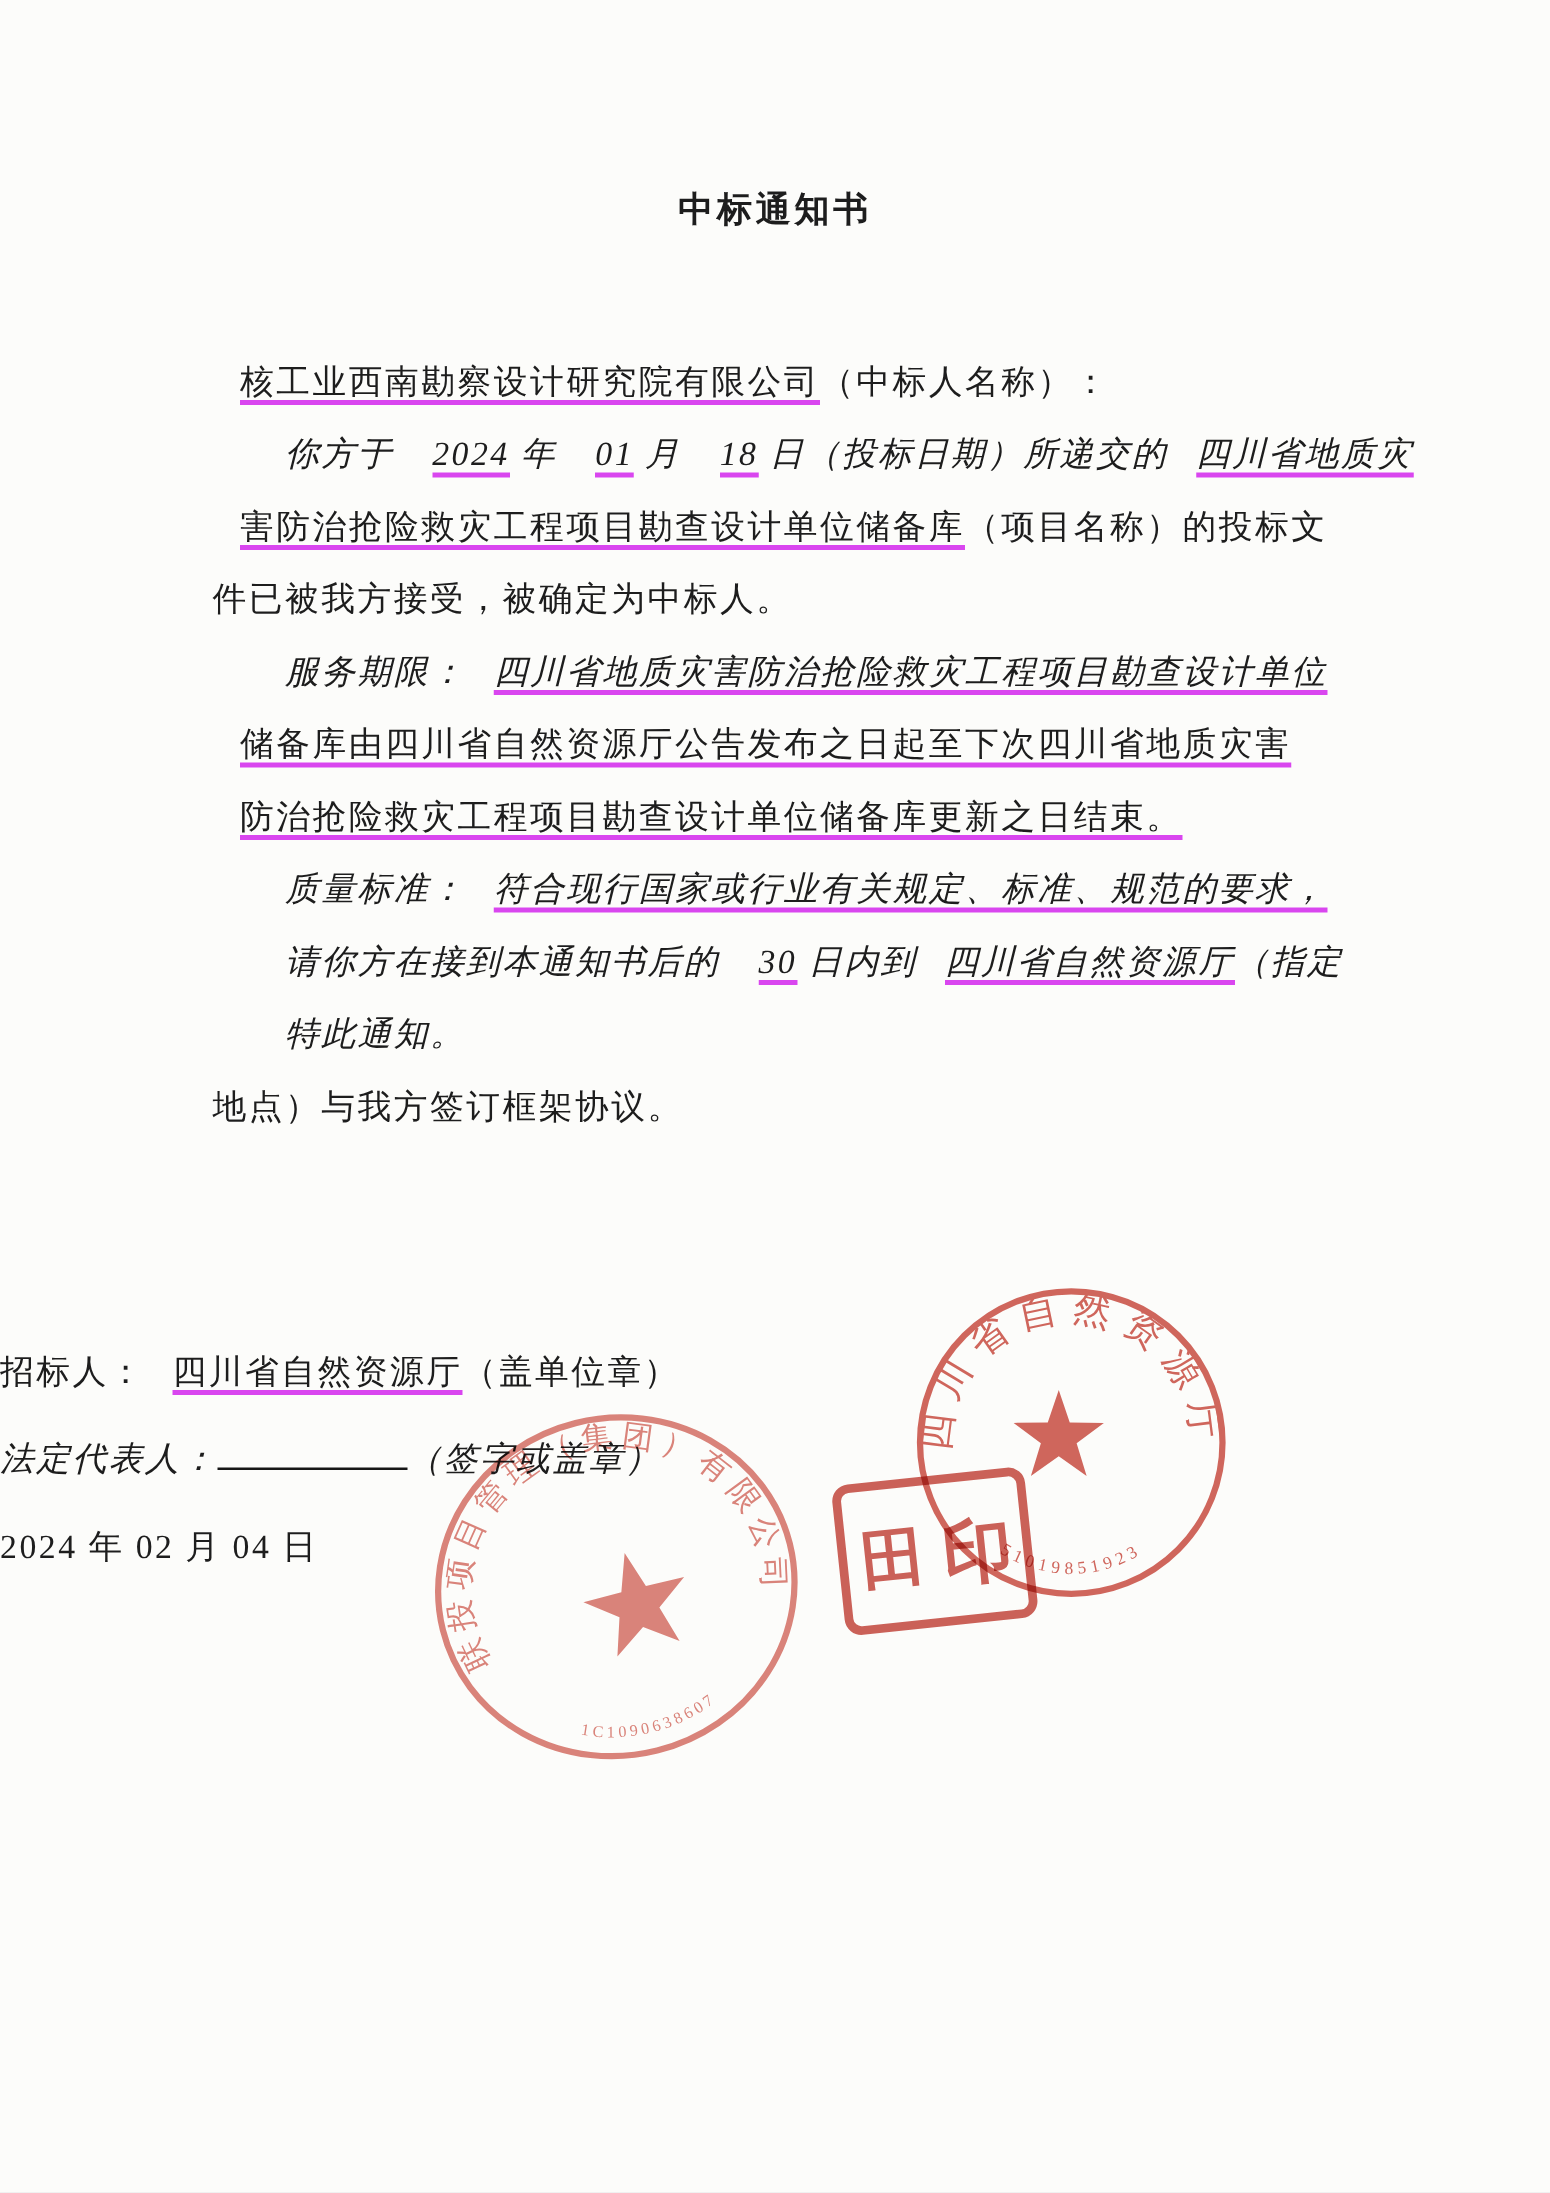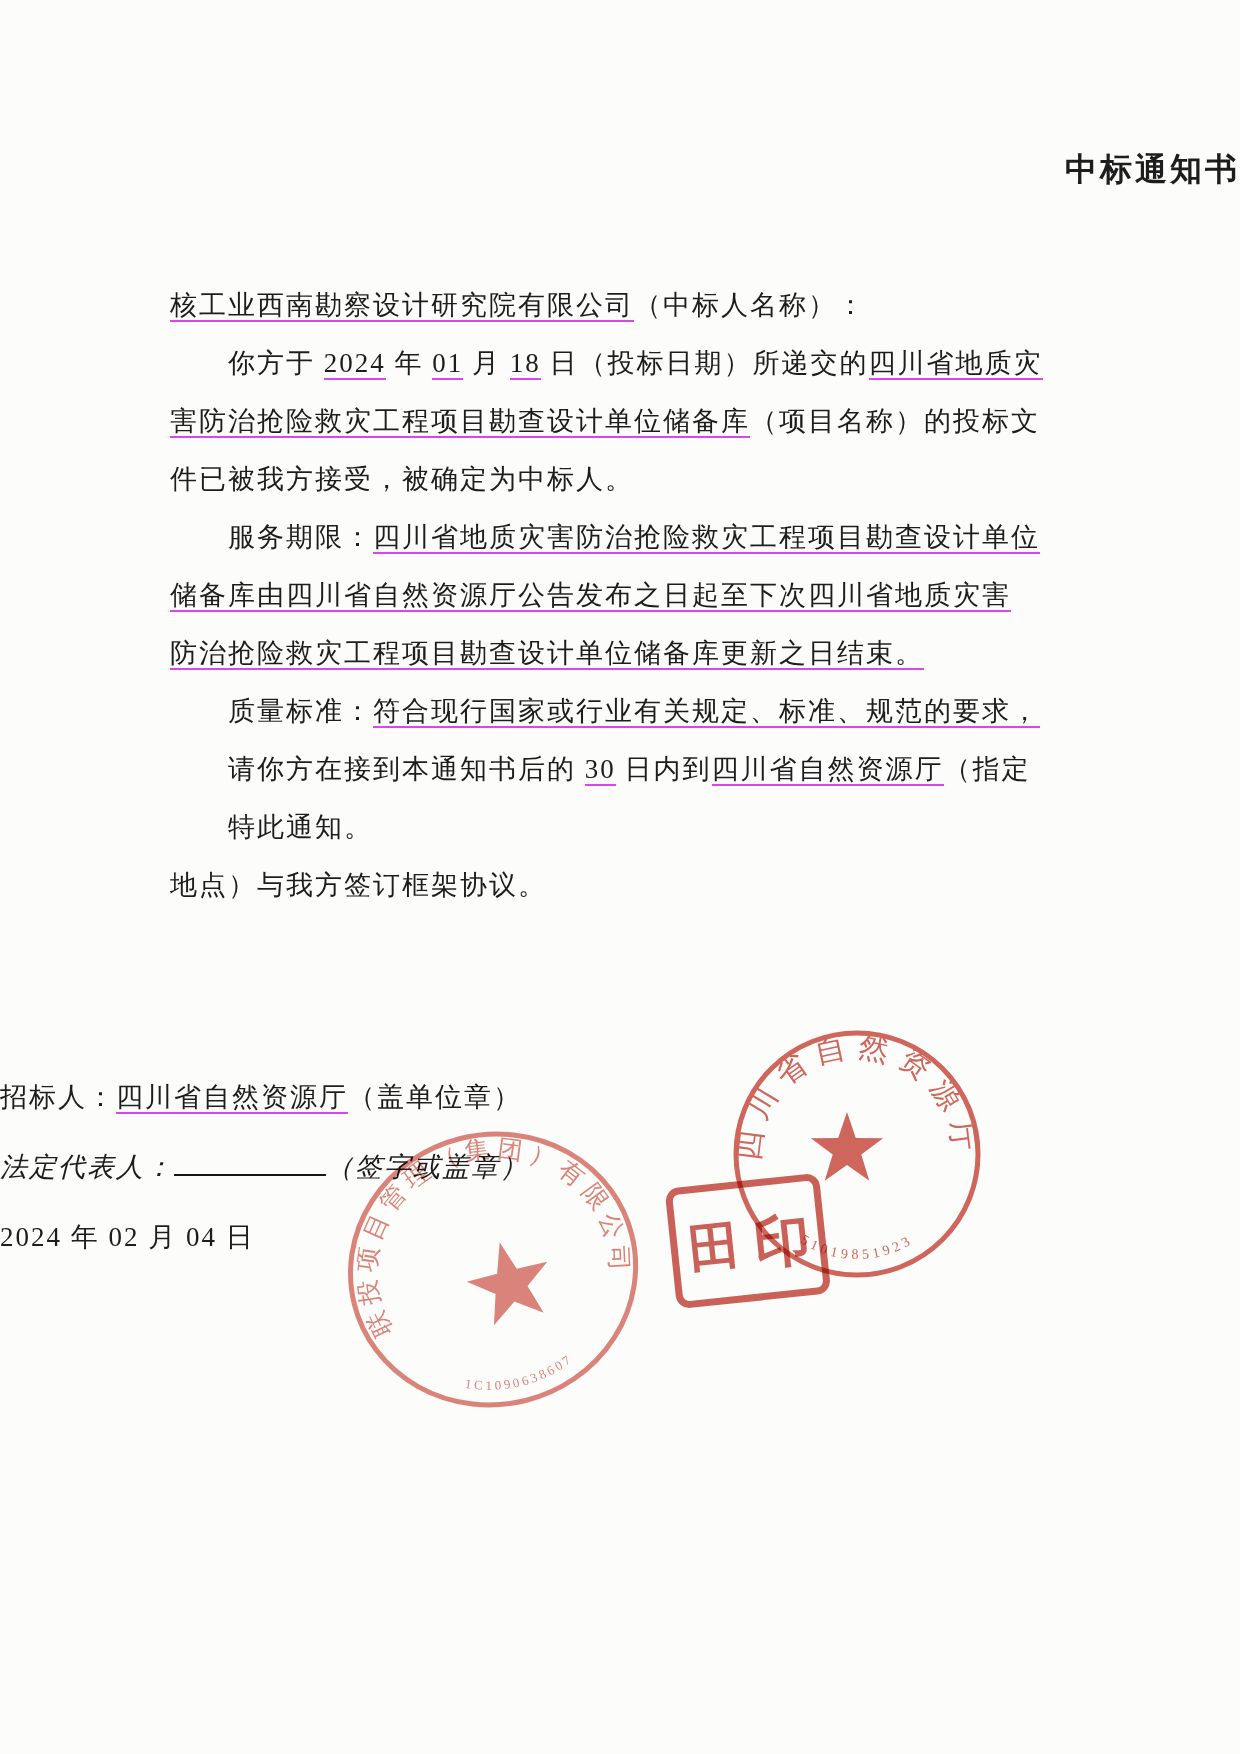--- a/index.html
+++ b/index.html
@@ -7,36 +7,36 @@
     position:relative;
     width:1240px;height:1754px;
     margin:0 auto;
     background:#fcfcfa;
     font-family:"Liberation Serif","DejaVu Serif",serif;
     color:#1d1d1d;
     overflow:hidden;
   }
   .title{
     padding-top:146px;
-    text-align:right;
-    font-size:32px;
+    text-align:center;
+    font-size:28px;
     font-weight:bold;
     letter-spacing:3px;
     line-height:46px;
   }
   .body-block{margin-top:84px;}
   .line{
     padding:0 170px;
     font-size:27px;
     letter-spacing:2px;
     line-height:58px;
     white-space:nowrap;
   }
-  .ind{text-indent:58px;}
-  .u{border-bottom:2px solid #d946ef;}
+  .ind{text-indent:58px;font-style:italic;}
+  .u{border-bottom:4px solid #d946ef;margin-left:22px;}
   .sig-block{margin-top:148px;}
   .sig-line{
     font-size:27px;
     letter-spacing:2px;
     line-height:70px;
     white-space:nowrap;
   }
   .sig-bidder{padding-right:300px;}
   .sig-legal{padding-right:300px;font-style:italic;}
   .sig-agency{padding-right:210px;}

